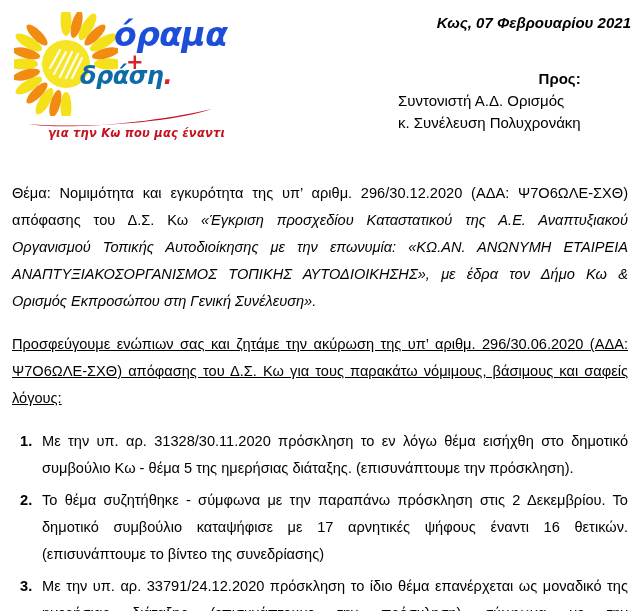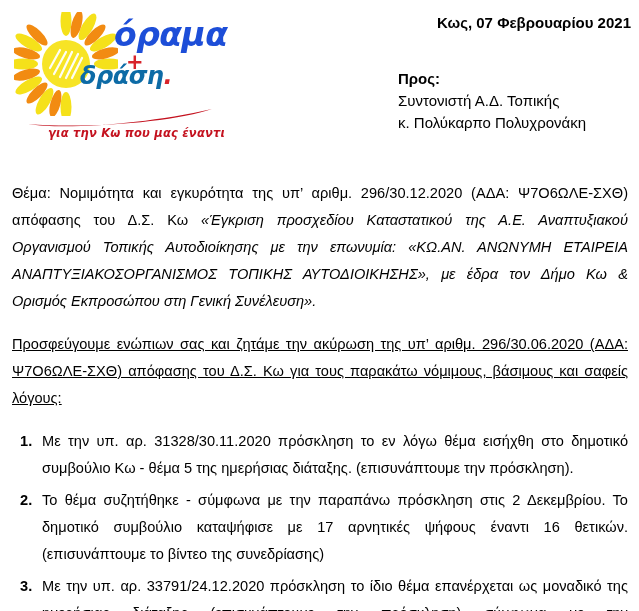--- a/index.html
+++ b/index.html
@@ -106,31 +106,33 @@
 
   
   .hdr-date {
     position: absolute;
     right: 8px;
     top: 14px;
     font-family: "Liberation Sans", sans-serif;
     font-size: 15px;
     font-weight: bold;
     white-space: nowrap;
+    font-style: italic;
   }
   .hdr-to {
     position: absolute;
     left: 398px;
     top: 68px;
     font-family: "Liberation Sans", sans-serif;
     font-size: 15px;
     line-height: 22px;
   }
   .hdr-to .to-label {
     font-weight: bold;
+    text-align: right;
   }
 
   
   .body {
     position: absolute;
     left: 12px;
     top: 180px;
     width: 616px;
     font-family: "Liberation Sans", sans-serif;
     font-size: 14.6px;
@@ -229,22 +231,22 @@
         <path d="M2 16 C 40 22, 120 16, 186 1 C 150 14, 60 21, 2 16 Z" fill="#c4121f"></path>
       </svg>
 
       <div class="logo-tagline">για την Κω που μας έναντι</div>
     </div>
 
     <div class="hdr-date">Κως, 07 Φεβρουαρίου 2021</div>
 
     <div class="hdr-to">
       <div class="to-label">Προς:</div>
-      <div>Συντονιστή Α.Δ. Τοπικής</div>
-      <div>κ. Πολύκαρπο Πολυχρονάκη</div>
+      <div>Συντονιστή Α.Δ. Ορισμός</div>
+      <div>κ. Συνέλευση Πολυχρονάκη</div>
     </div>
   </div>
 
   <div class="body">
 
     <p class="para"><span class="b">Θέμα:</span><span> Νομιμότητα και εγκυρότητα της υπ’ αριθμ. 296/30.12.2020 (ΑΔΑ: Ψ7Ο6ΩΛΕ-ΣΧΘ) απόφασης του Δ.Σ. Κω </span><span class="i">«Έγκριση προσχεδίου Καταστατικού της Α.Ε. Αναπτυξιακού Οργανισμού Τοπικής Αυτοδιοίκησης με την επωνυμία: «ΚΩ.ΑΝ. ΑΝΩΝΥΜΗ ΕΤΑΙΡΕΙΑ ΑΝΑΠΤΥΞΙΑΚΟΣΟΡΓΑΝΙΣΜΟΣ ΤΟΠΙΚΗΣ ΑΥΤΟΔΙΟΙΚΗΣΗΣ», με έδρα τον Δήμο Κω &amp; Ορισμός Εκπροσώπου στη Γενική Συνέλευση».</span></p>
 
     <p class="para para-underline">Προσφεύγουμε ενώπιων σας και ζητάμε την ακύρωση της υπ’ αριθμ. 296/30.06.2020 (ΑΔΑ: Ψ7Ο6ΩΛΕ-ΣΧΘ) απόφασης του Δ.Σ. Κω για τους παρακάτω νόμιμους, βάσιμους και σαφείς λόγους:</p>
 
     <ol class="claims">

